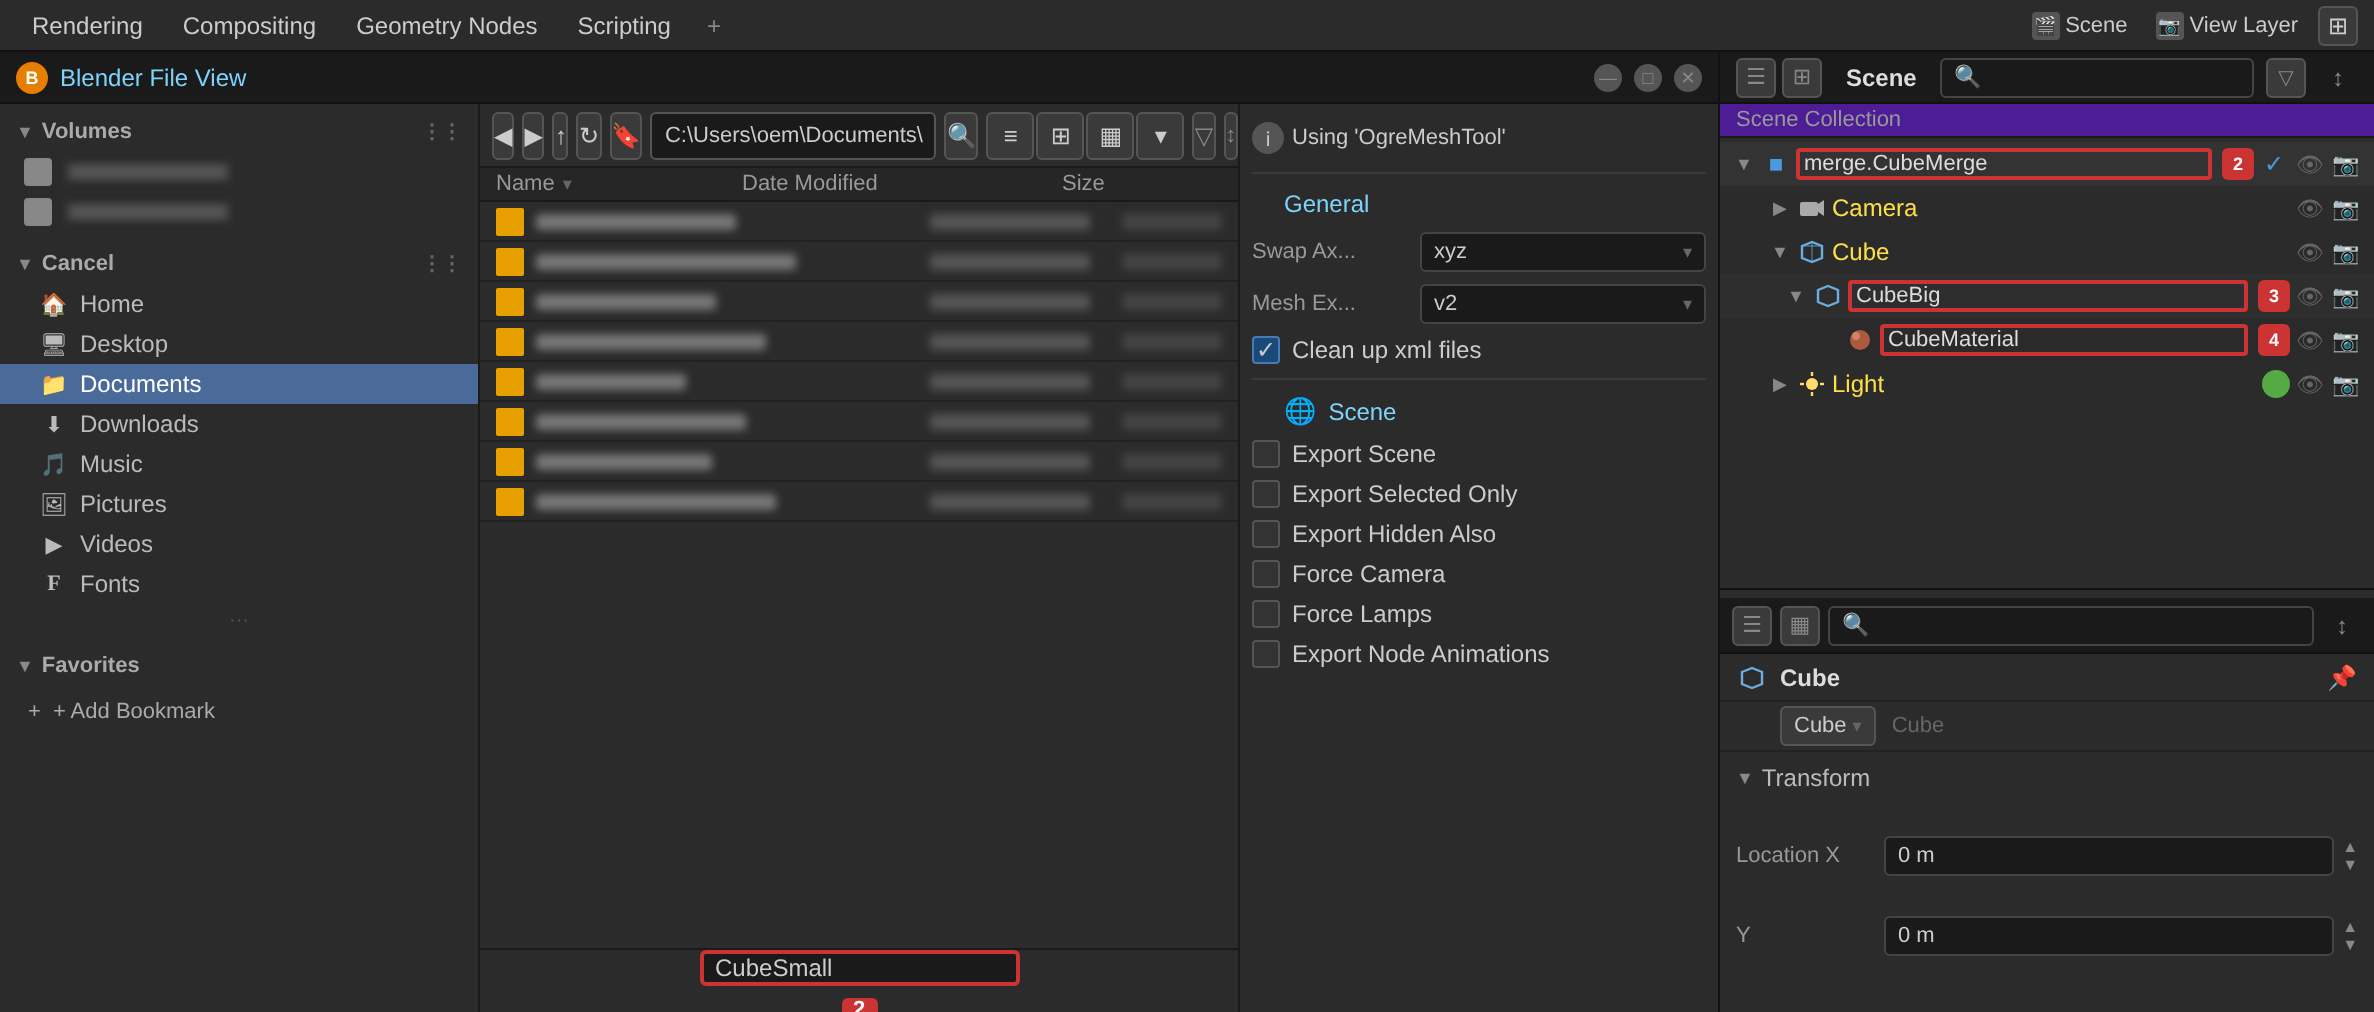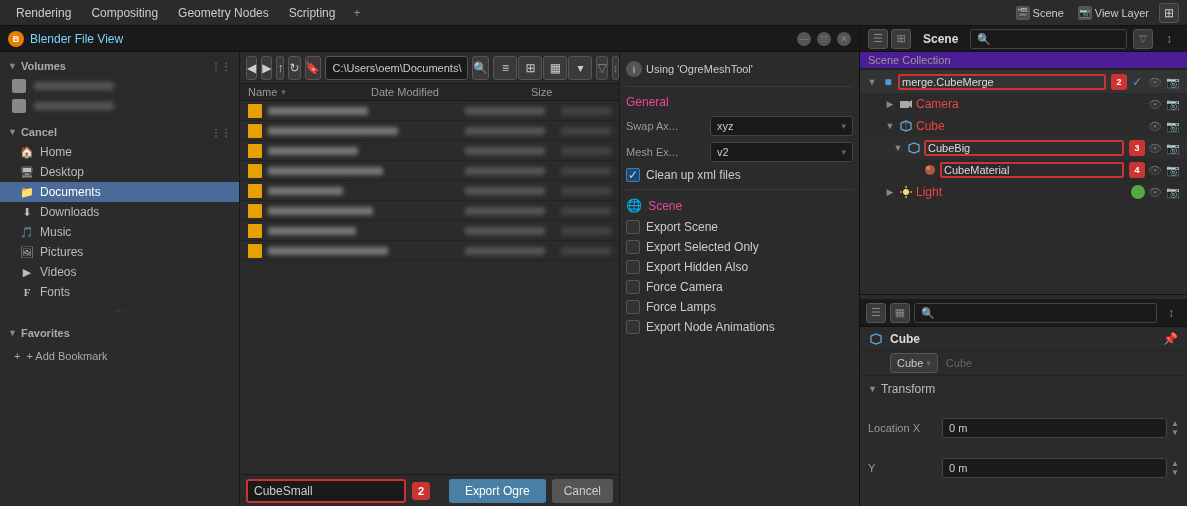--- a/index.html
+++ b/index.html
@@ -305,20 +305,21 @@
 
     
     .fb-bottombar {
       background: #2b2b2b;
       height: 32px;
       display: flex;
       align-items: center;
       padding: 0 6px;
       gap: 6px;
       border-top: 1px solid #1a1a1a;
+      flex-direction: column;
     }
     .filename-input {
       background: #1a1a1a;
       border: 2px solid #cc3333;
       border-radius: 3px;
       height: 24px;
       padding: 0 6px;
       color: #ccc;
       font-size: 12px;
       width: 160px;
@@ -430,26 +431,27 @@
     .op-checkbox.unchecked {
       background: #333;
       border-color: #555;
     }
     .op-checkbox-label {
       color: #ccc;
       font-size: 12px;
     }
 
     .op-section-header {
-      color: #ec4899;
+      color: #7dd3fc;
       font-size: 12px;
       display: flex;
       align-items: center;
       gap: 6px;
       padding: 2px 0;
+      margin-left: 16px;
     }
     .op-section-header .globe-icon {
       font-size: 13px;
     }
     .op-divider {
       height: 1px;
       background: #3a3a3a;
       margin: 2px 0;
     }
 
@@ -544,21 +546,21 @@
       height: 16px;
       display: flex;
       align-items: center;
       justify-content: center;
       font-size: 12px;
       flex-shrink: 0;
     }
     .tree-label {
       flex: 1;
       font-size: 12px;
-      color: #ef4444;
+      color: #fde047;
     }
     .tree-actions {
       display: flex;
       gap: 2px;
       margin-left: auto;
     }
     .tree-action-btn {
       width: 16px;
       height: 16px;
       display: flex;

